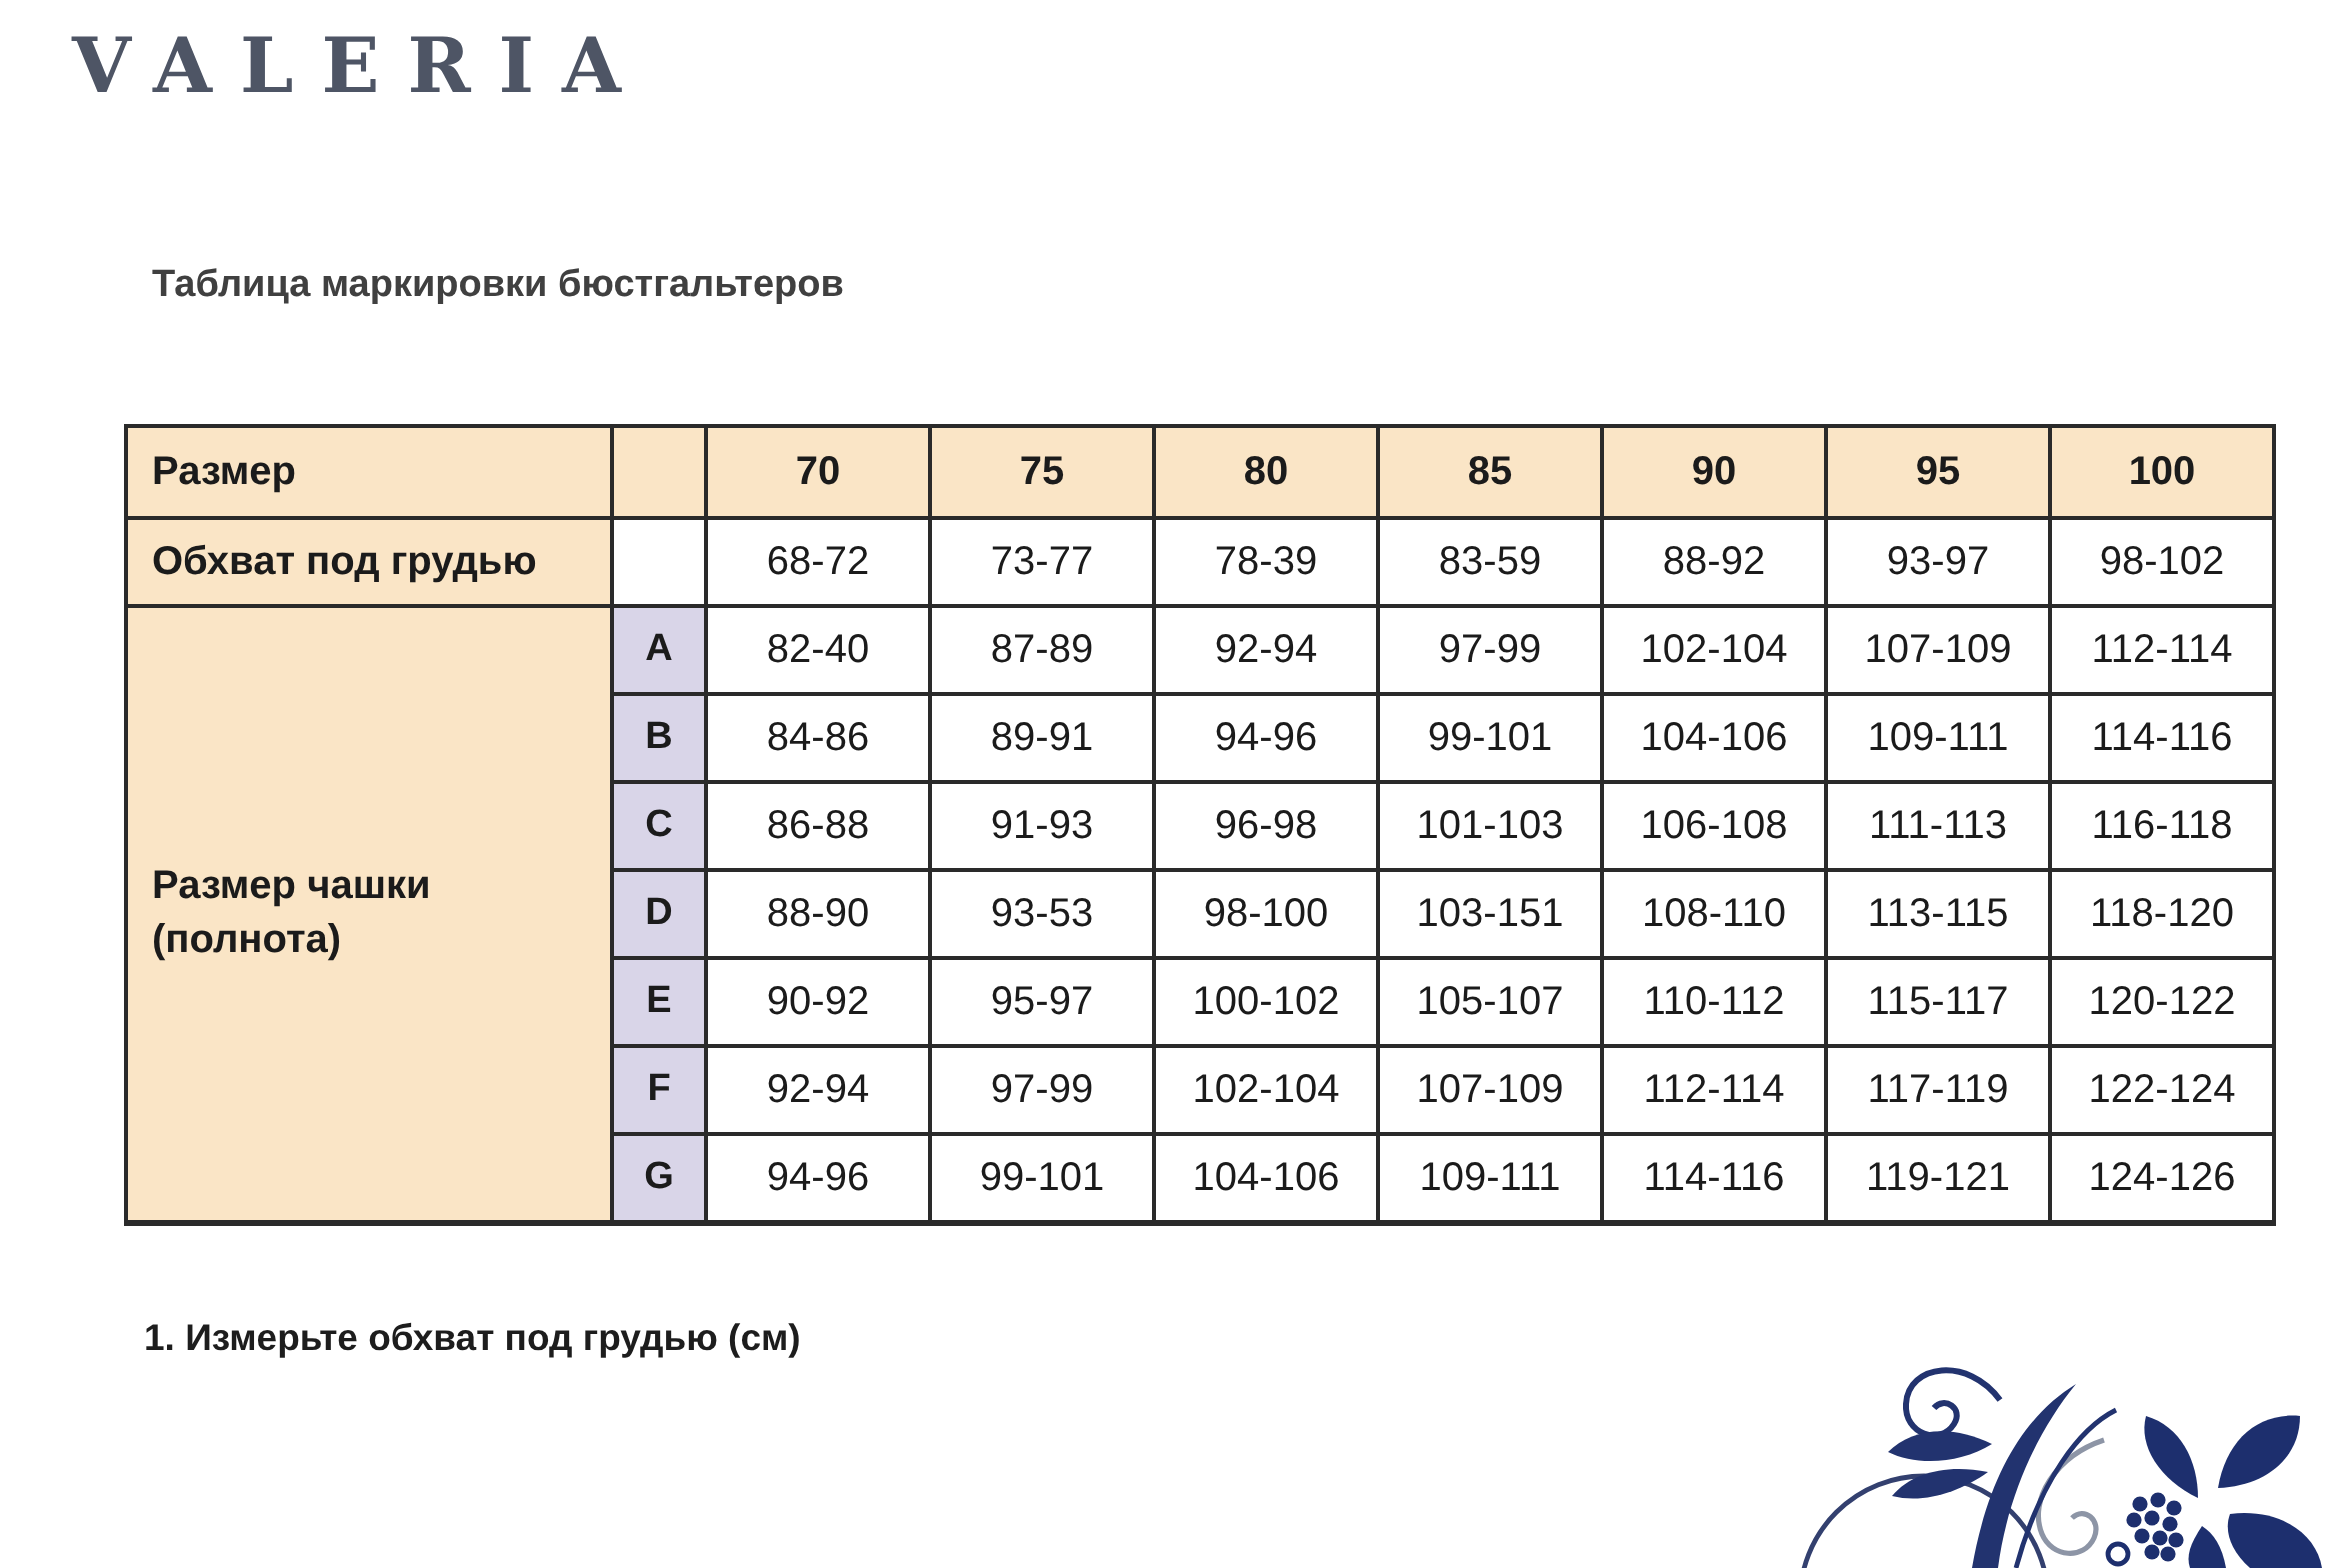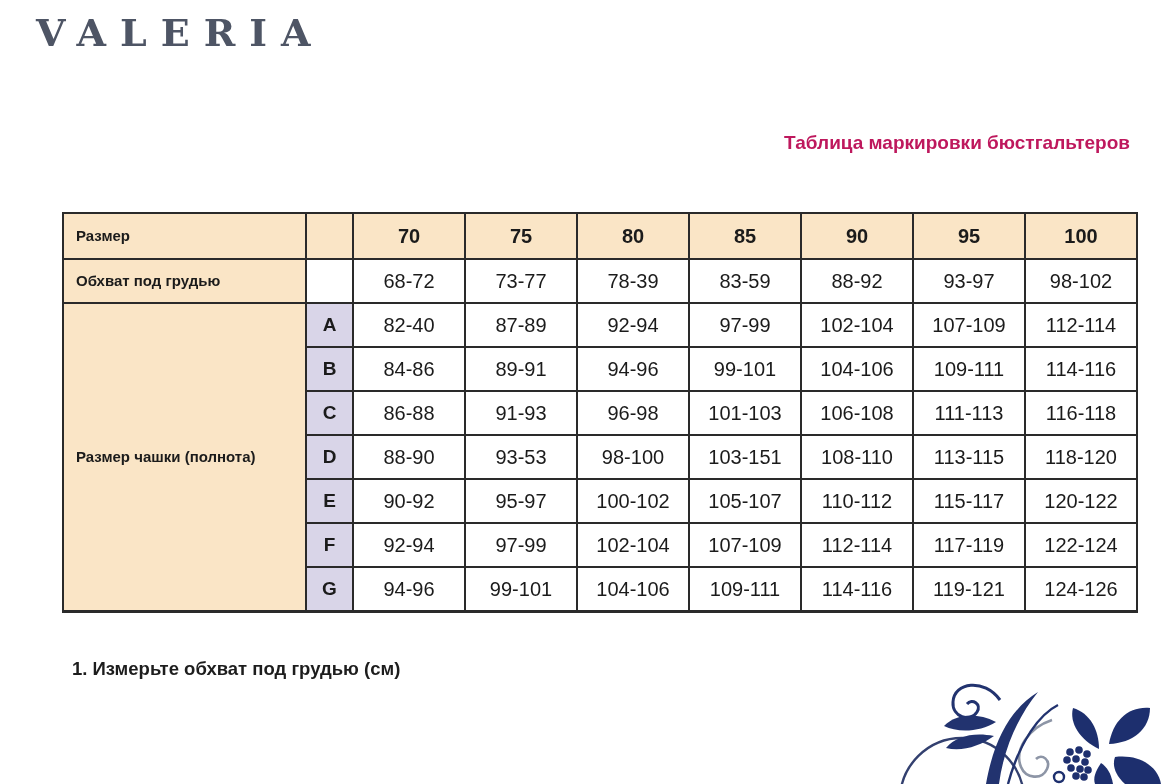--- a/index.html
+++ b/index.html
@@ -6,38 +6,38 @@
   body{
     width:1173px;height:784px;position:relative;overflow:hidden;
     background:#ffffff;font-family:"Liberation Sans",sans-serif;
   }
   .logo{
     position:absolute;left:36px;top:10px;
     font-family:"DejaVu Serif",serif;font-weight:700;
     font-size:38px;letter-spacing:14px;color:#4e5565;
   }
   .title{
-    position:absolute;left:54px;top:132px;width:1076px;
-    text-align:right;font-size:19px;font-weight:700;color:#be185d;
+    position:absolute;left:76px;top:132px;width:1076px;
+    text-align:left;font-size:19px;font-weight:700;color:#404040;
   }
   table.size-table{
     position:absolute;left:62px;top:212px;width:1076px;
     border-collapse:collapse;table-layout:fixed;
     border:2px solid #2a2a2a;border-bottom:3px solid #2a2a2a;
   }
   .size-table td{
     border:2px solid #2a2a2a;text-align:center;vertical-align:middle;
     font-size:20px;color:#1b1b1b;padding:0;height:42px;
     overflow:hidden;white-space:nowrap;
   }
   .size-table tr.head-row td{height:44px;font-weight:700;}
   td.peach{background:#fae5c6;}
   td.lav{background:#d9d5e8;font-weight:700;font-size:19px;}
   td.rowlabel{
-    text-align:left;padding-left:12px;font-weight:700;font-size:15px;
+    text-align:left;padding-left:12px;font-weight:700;font-size:20px;
     white-space:normal;line-height:1.35;
   }
   .instructions{position:absolute;left:72px;top:658px;}
   .instructions p{
     margin:0 11px 23px 0;font-size:18.5px;font-weight:700;color:#1d1d1d;
   }
   .ornament{position:absolute;right:0;bottom:0;width:273px;height:114px;}
 </style>
 </head>
 <body>

